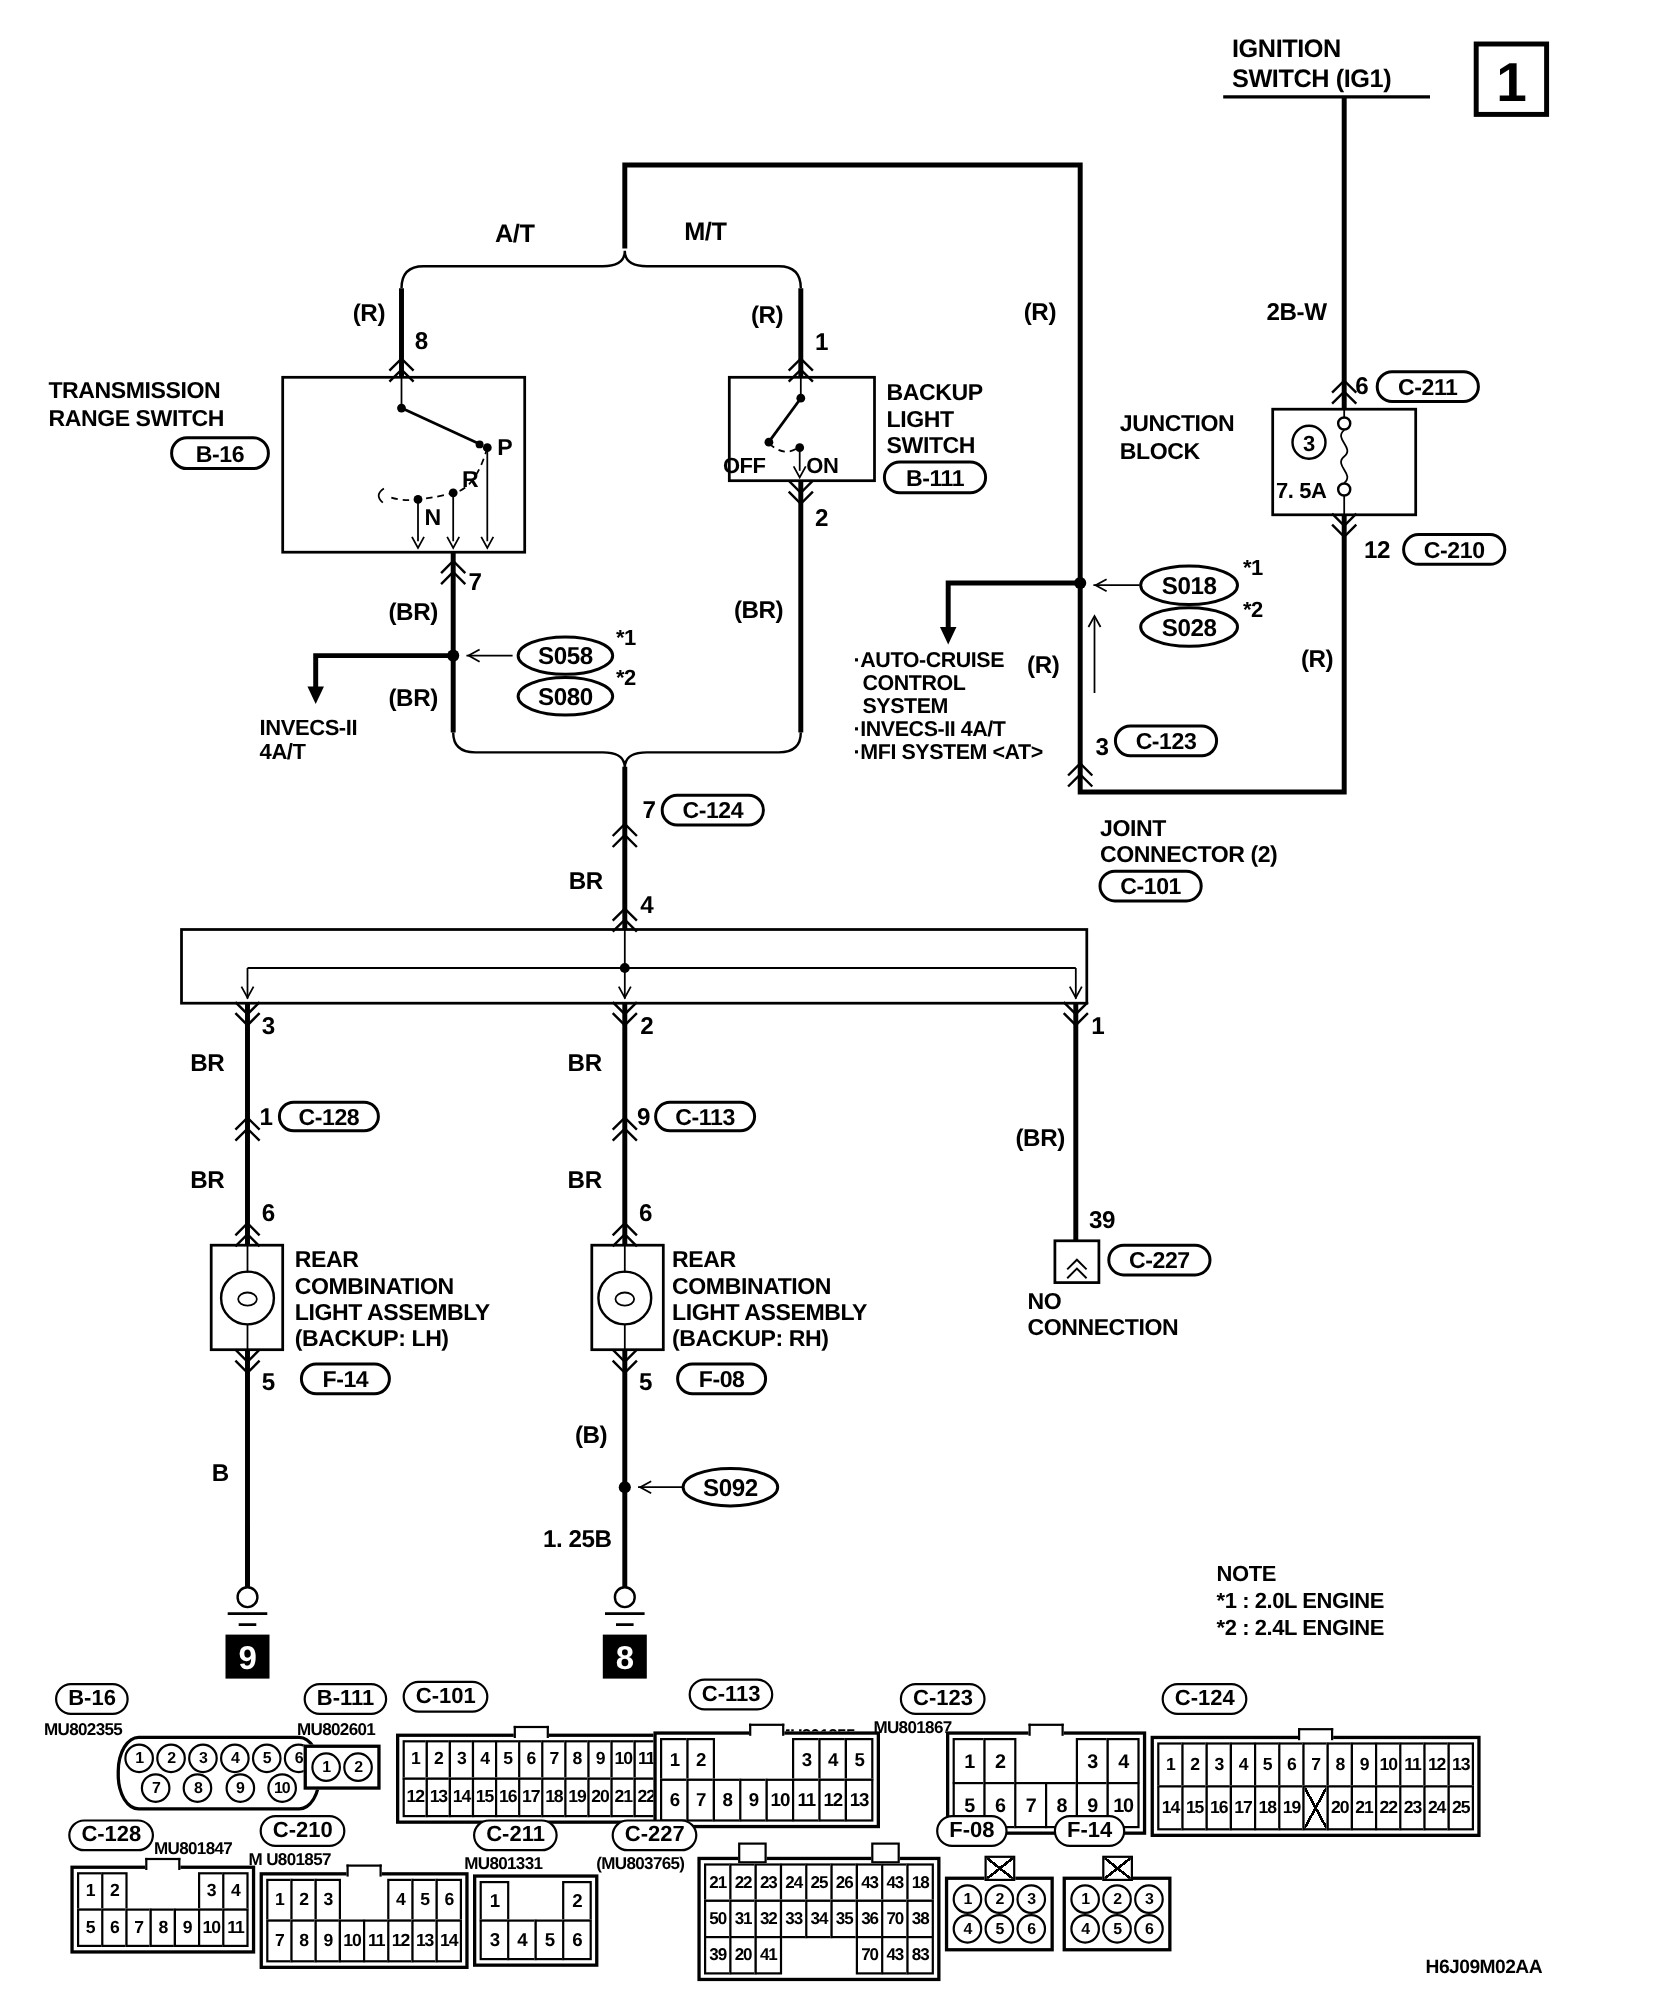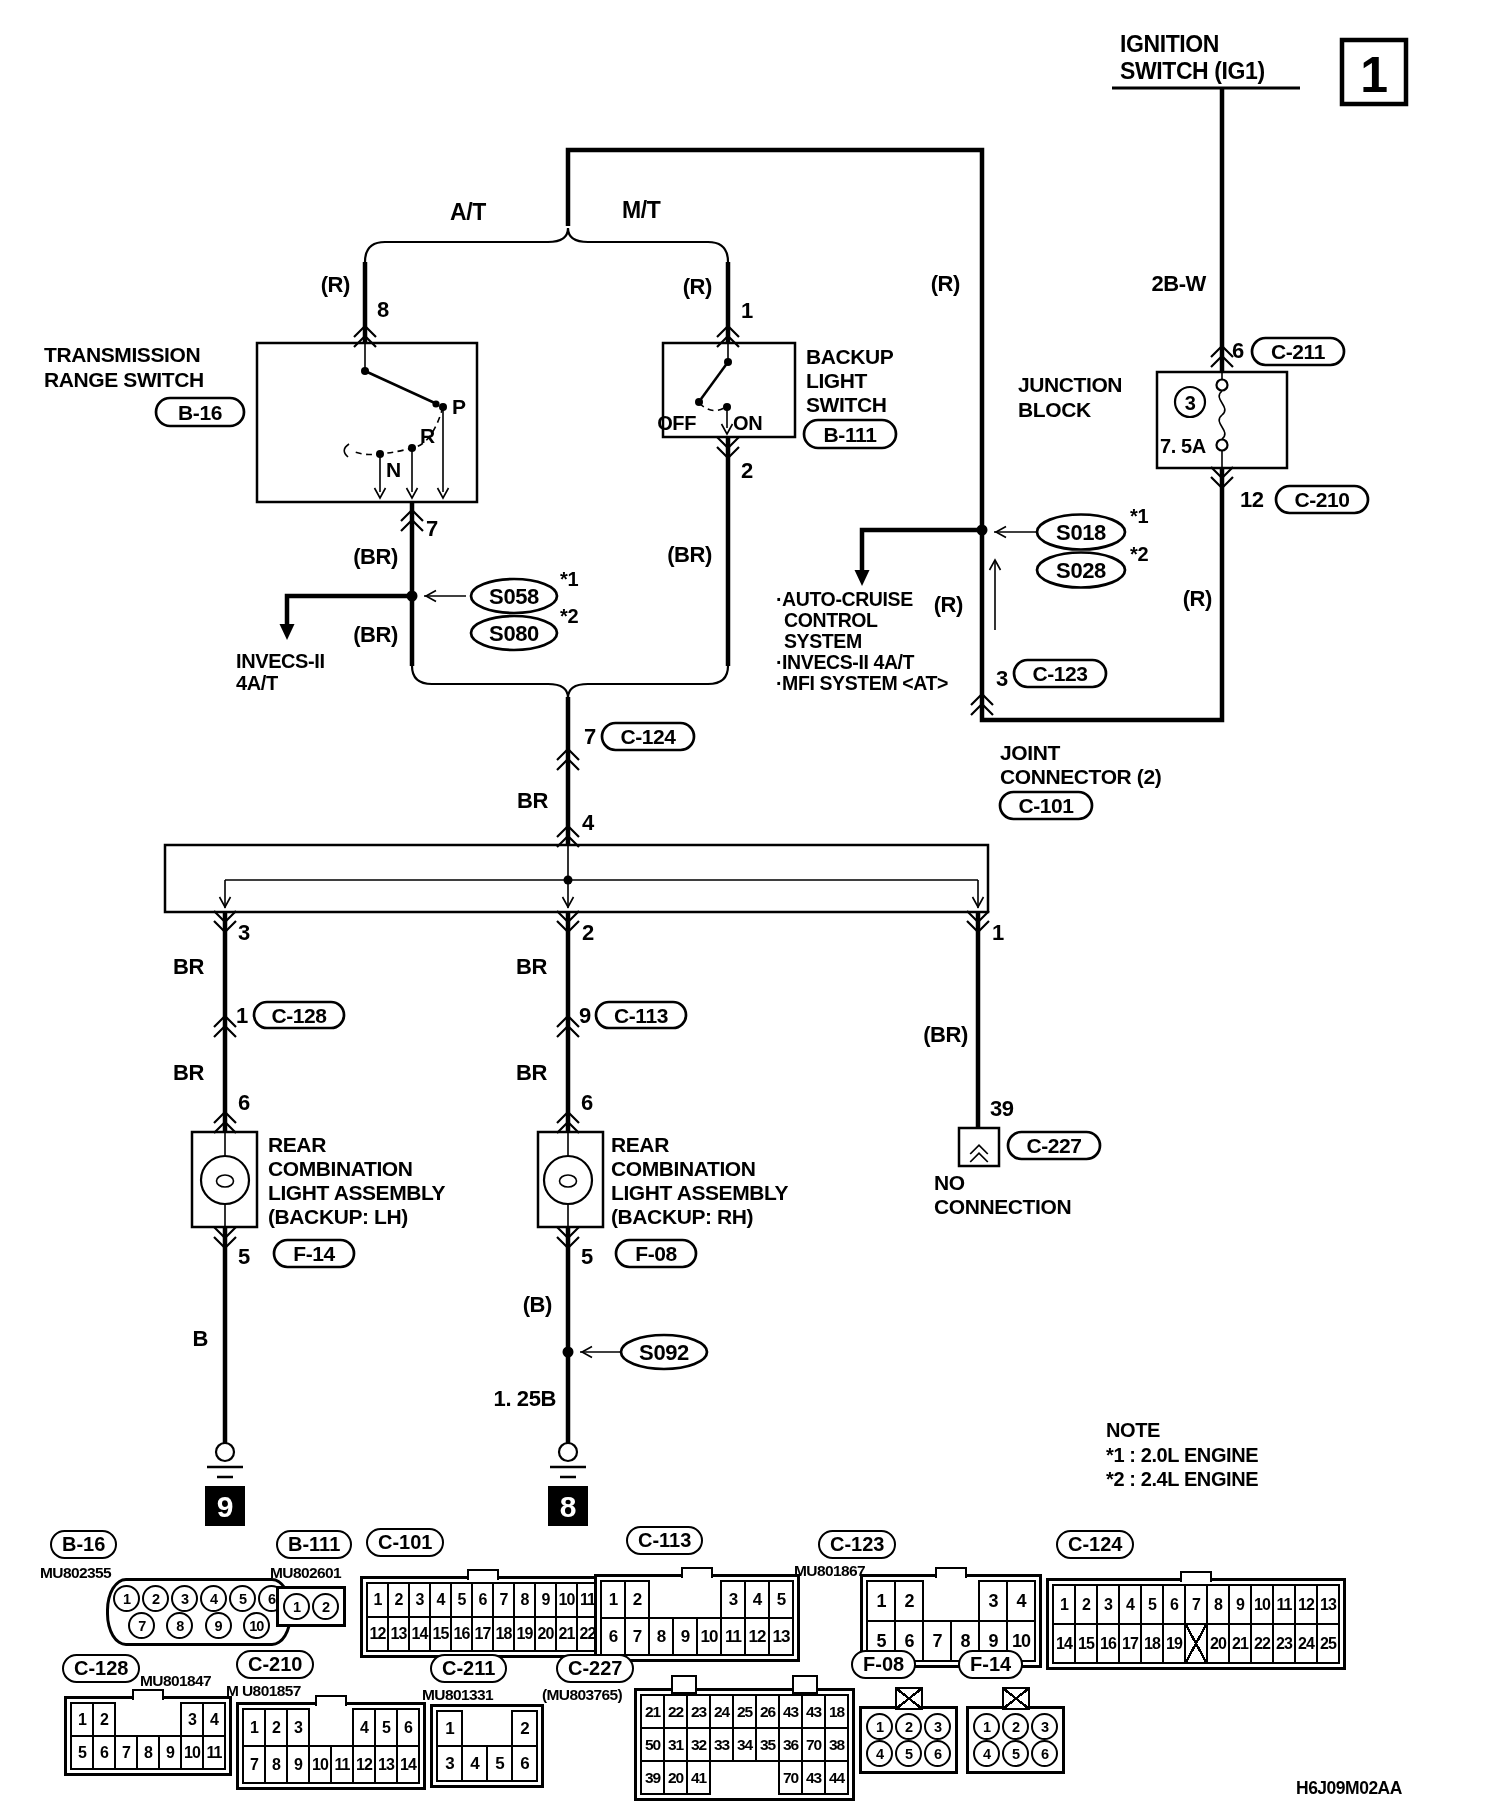--- a/index.html
+++ b/index.html
@@ -570,21 +570,21 @@
         </div>
         <div class="pin-row">
           <span class="pin-cell">39</span>
           <span class="pin-cell">20</span>
           <span class="pin-cell">41</span>
           <span class="pin-cell pin-gap"></span>
           <span class="pin-cell pin-gap"></span>
           <span class="pin-cell pin-gap"></span>
           <span class="pin-cell">70</span>
           <span class="pin-cell">43</span>
-          <span class="pin-cell">44</span>
+          <span class="pin-cell">83</span>
         </div>
       </div>
 </div>
 <div class="conn" style="left:843px;top:1650px">
   <span class="ctag" style="left:8px;top:0">F-08</span>
   <div class="cpart" style="left:0;top:30px"></div>
   <div class="pins pins-f dot24" style="left:16px;top:56px">
         <div class="pin-row">
           <span class="pin-circle">1</span>
           <span class="pin-circle">2</span>

